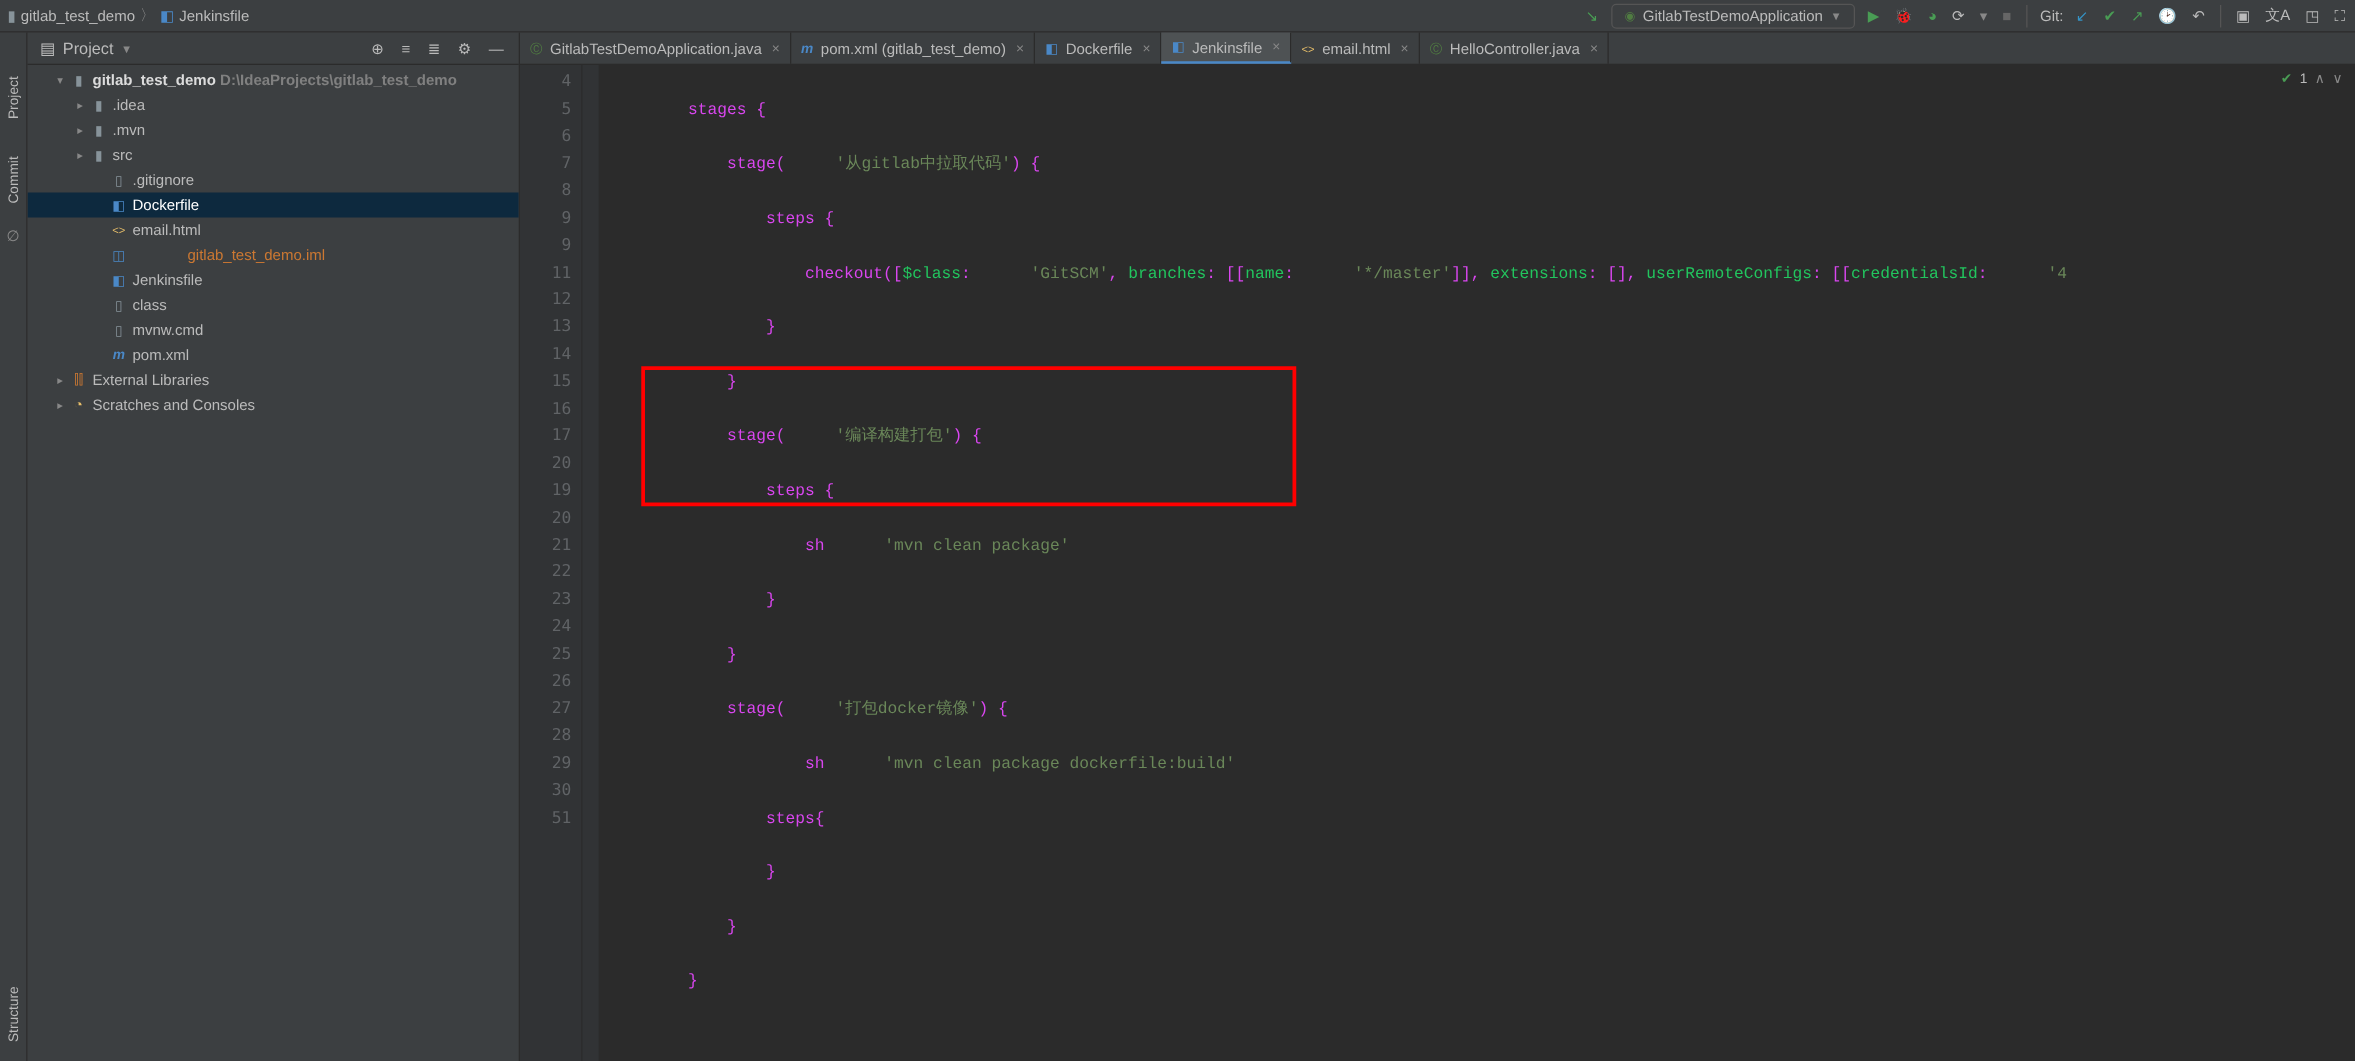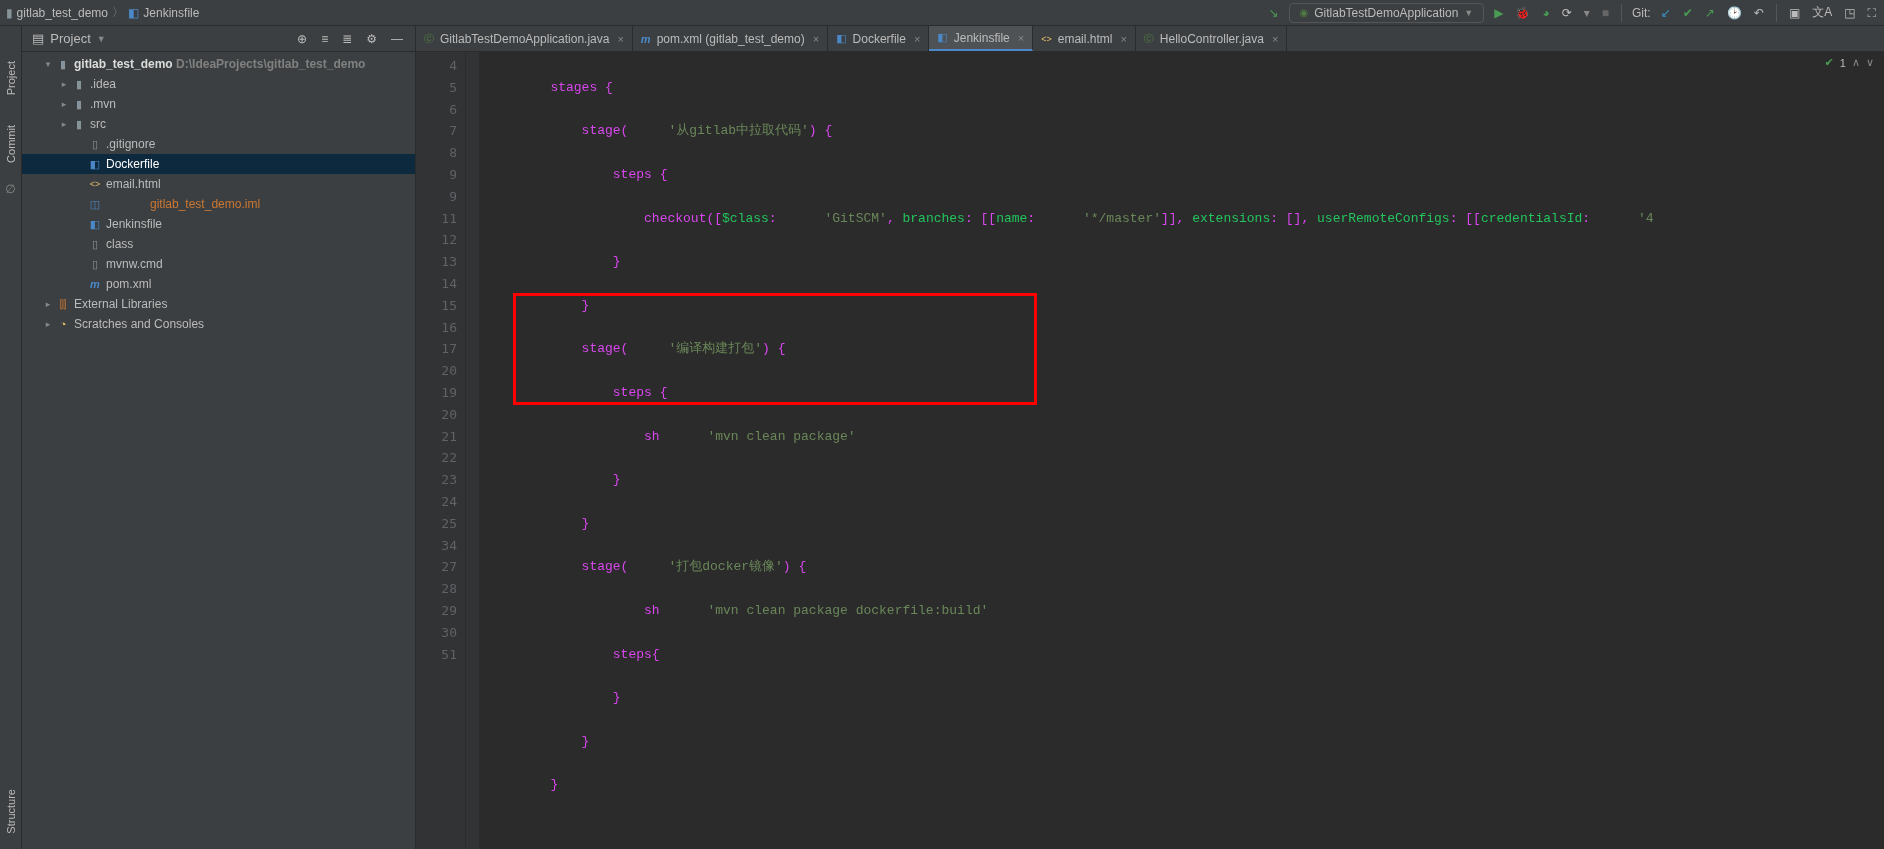--- a/index.html
+++ b/index.html
@@ -248,21 +248,21 @@
           <div>16</div>
           <div>17</div>
           <div>20</div>
           <div>19</div>
           <div>20</div>
           <div>21</div>
           <div>22</div>
           <div>23</div>
           <div>24</div>
           <div>25</div>
-          <div>34</div>
+          <div>26</div>
           <div>27</div>
           <div>28</div>
           <div>29</div>
           <div>30</div>
           <div>51</div>
         </div>
       <div class="gutter-margin"></div>
       <div class="code-body">
 <div class="code-line"><span class="ident">        stages {</span></div>
 <div class="code-line"><span class="ident">            stage(</span><span class="str">'从gitlab中拉取代码'</span><span class="ident">) {</span></div>

